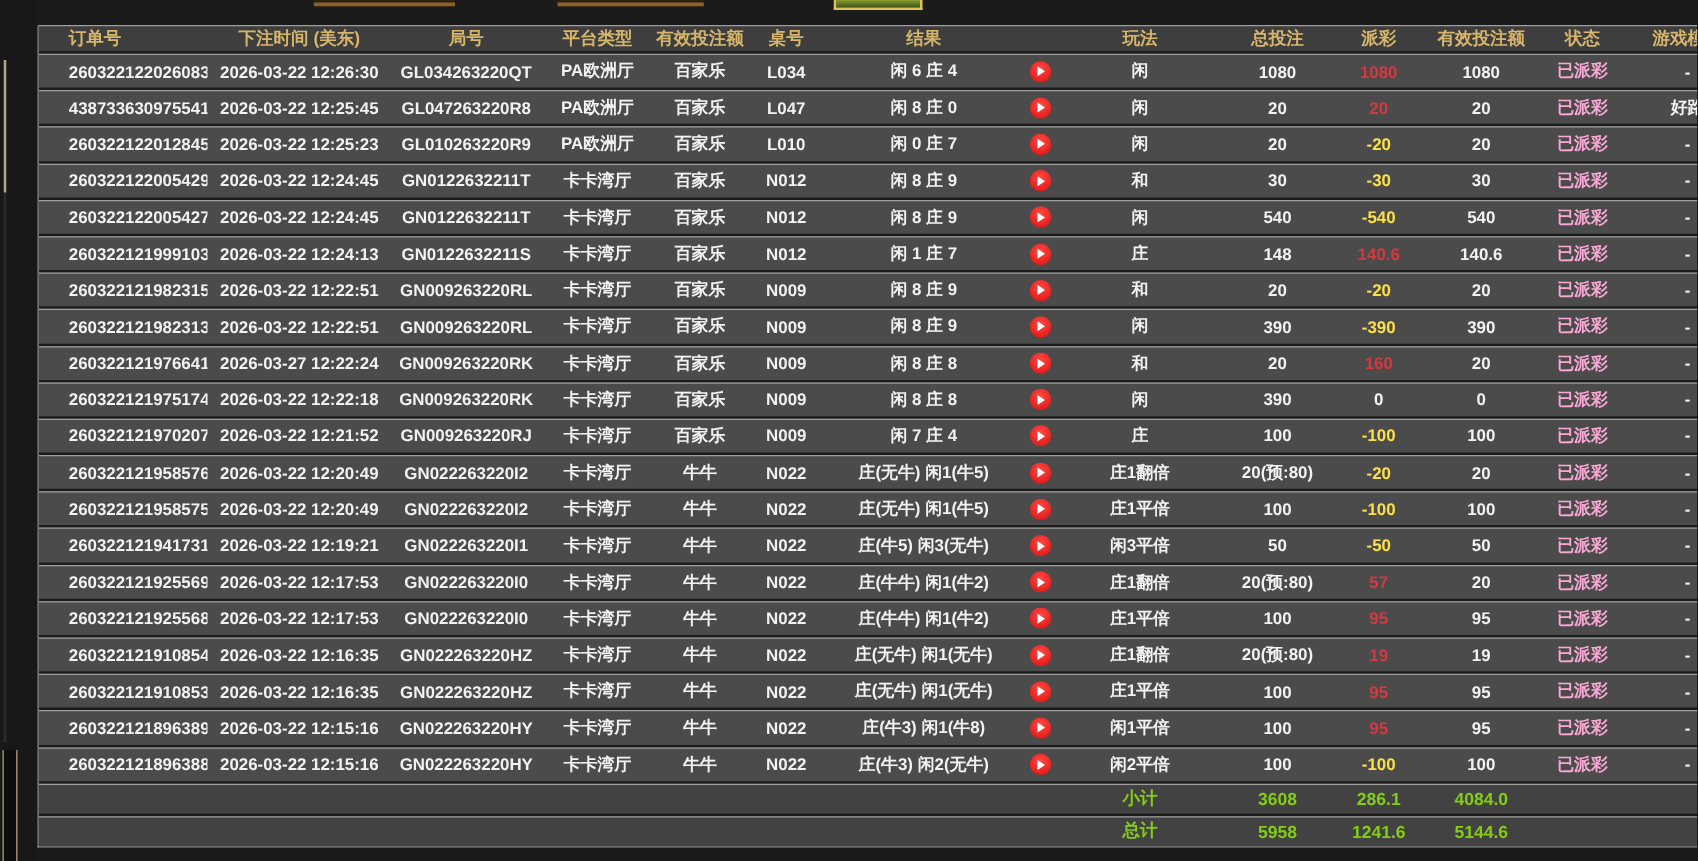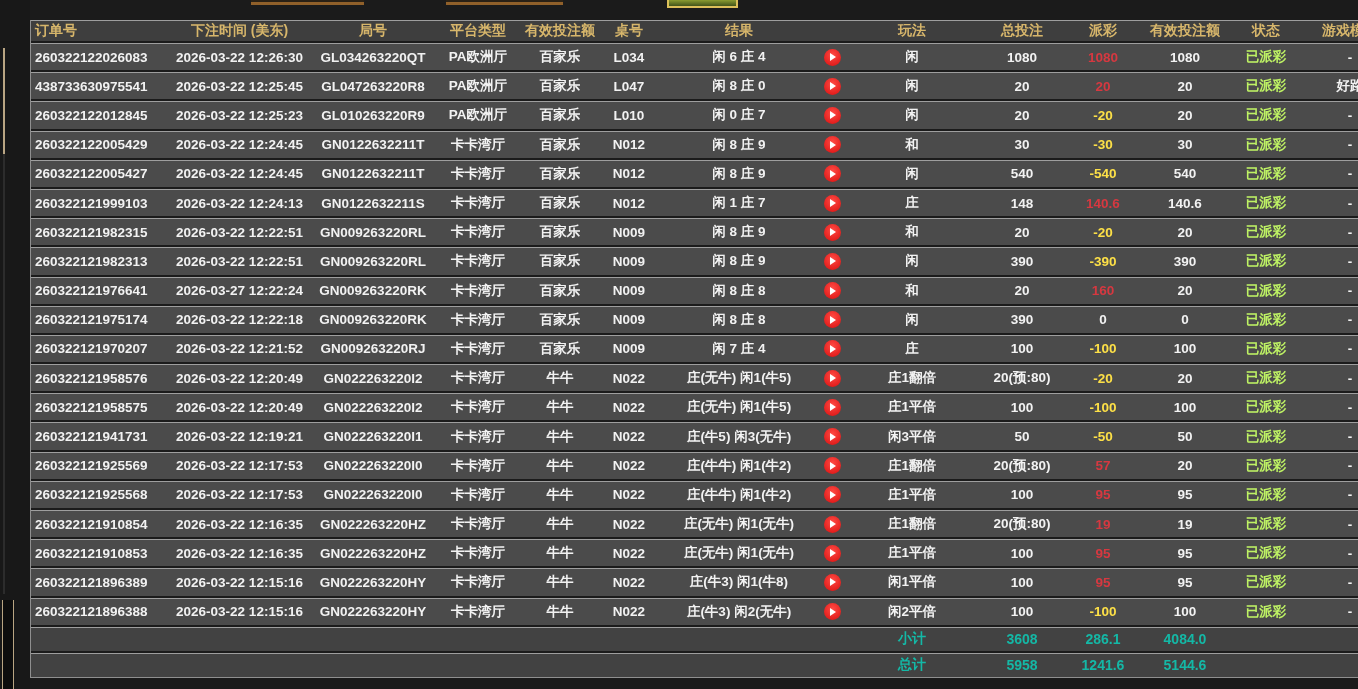--- a/index.html
+++ b/index.html
@@ -33,39 +33,39 @@
   }
   .row{
     height:27.2px;margin-top:2px;border-top:1px solid #9e9e9e;
     background:#4b4b4b;color:#f2f2f2;font-size:13.5px;
   }
   .trow{
     height:24px;margin-top:2px;border-top:1px solid #9e9e9e;
     background:#424242;color:#e0dd31;font-size:14px;
   }
   .cell{flex:0 0 auto;text-align:center;overflow:hidden;white-space:nowrap;box-sizing:border-box;}
-  .c-order{width:135px;text-align:left;padding-left:4px;}
+  .c-order{width:135px;text-align:left;padding-left:24px;}
   .c-time{width:147px;}
   .c-round{width:120px;}
   .c-platform{width:90px;}
   .c-gametype{width:74px;}
   .c-tableno{width:64px;}
   .c-result{width:156px;}
   .c-replay{width:30px;display:flex;justify-content:center;align-items:center;}
   .c-play{width:130px;}
   .c-totalbet{width:90px;}
   .c-payout{width:72px;}
   .c-validbet{width:92px;}
   .c-status{width:70px;}
   .c-gamemode{width:98px;}
   .win{color:#d63840;}
   .loss{color:#fde047;}
   .zero{color:#f2f2f2;}
-  .status-paid{color:#bef264;}
-  .ttl{color:#14b8a6;}
+  .status-paid{color:#f9a8d4;}
+  .ttl{color:#84cc16;}
   
   .play-btn{
     width:17px;height:17px;border-radius:50%;cursor:pointer;
     background:radial-gradient(circle at 50% 35%,#ff4a44,#d90f0f);
     display:flex;align-items:center;justify-content:center;
   }
   .play-tri{
     width:0;height:0;margin-left:2px;
     border-left:6px solid #ffffff;
     border-top:4px solid transparent;

